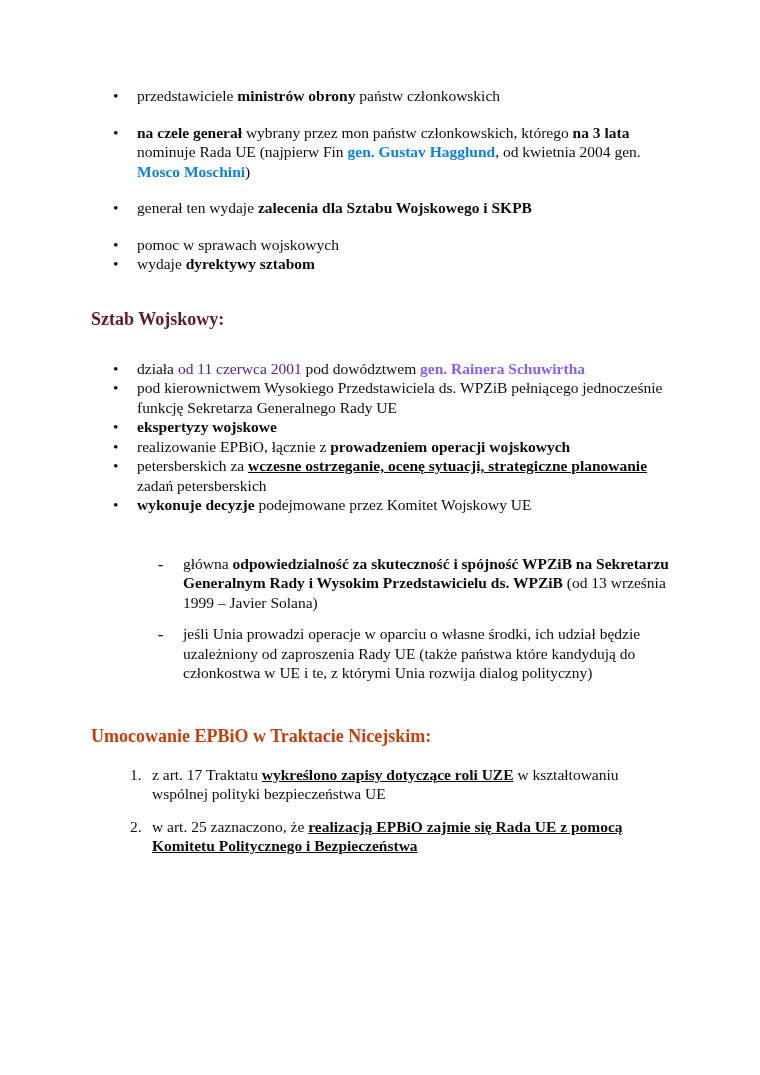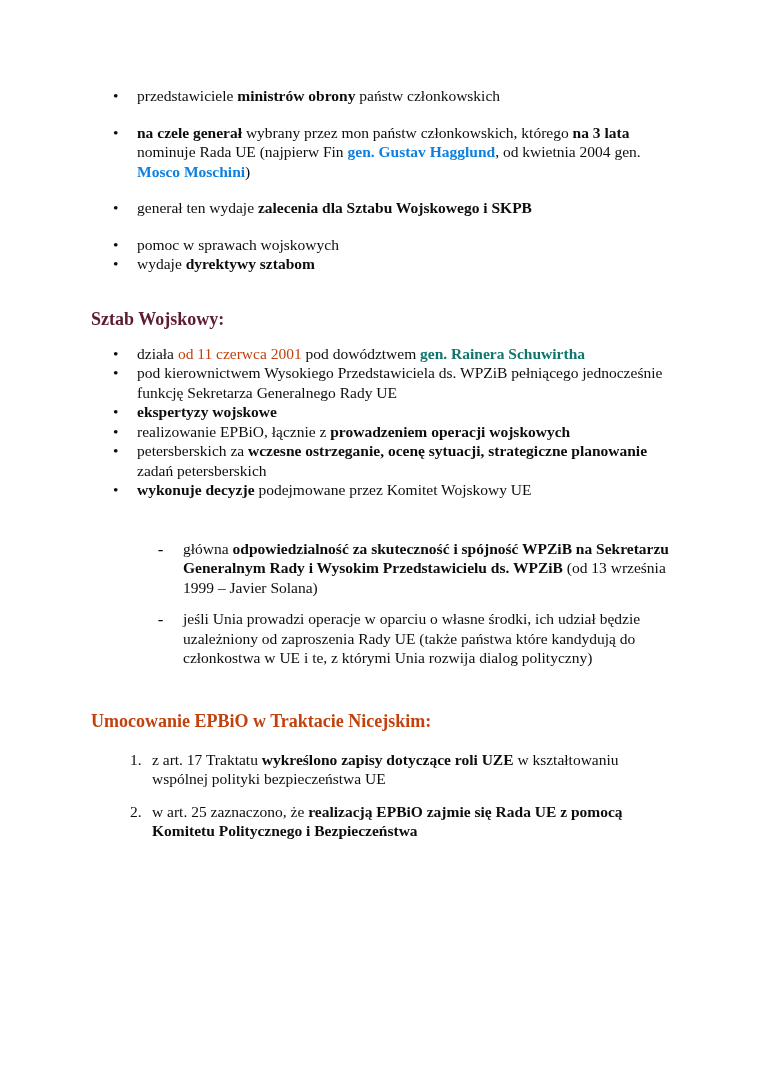--- a/index.html
+++ b/index.html
@@ -16,54 +16,54 @@
     color: #0d0d0d;
   }
   .content {
     padding: 86px 90px 0 91px;
   }
   .heading {
     font-weight: bold;
     font-size: 18px;
     line-height: 23px;
   }
-  .heading.maroon { margin-top: 34px; margin-bottom: 13px; }
+  .heading.maroon { margin-top: 34px; margin-bottom: 28px; }
   .heading.black  { margin-top: 42px; margin-bottom: 17px; }
   .list .item { position: relative; }
   .item .marker { position: absolute; top: 0; }
   .item.spaced { margin-bottom: 17px; }
 
   .bullet_list .item { padding-left: 46px; }
   .bullet_list .marker { left: 22px; }
 
   .dash_list { margin-top: 39px; }
   .dash_list .item { padding-left: 92px; margin-bottom: 12px; }
   .dash_list .marker { left: 67px; }
 
   .numbered_list .item { padding-left: 61px; margin-bottom: 13px; }
   .numbered_list .marker { left: 39px; }
 
   .seg.b { font-weight: bold; }
-  .seg.u { }
+  .seg.u { text-decoration: underline; }
 </style>
 </head>
 <body>
 
 <div class="page">
   <div class="content" id="doc-content" style="color: rgb(13, 13, 13);">
       <div class="list bullet_list">
         <div class="item spaced"><span class="marker">•</span><span><span class="seg">przedstawiciele </span><span class="seg b">ministrów obrony</span><span class="seg"> państw członkowskich</span></span></div>
         <div class="item spaced"><span class="marker">•</span><span><span class="seg b">na czele generał</span><span class="seg"> wybrany przez mon państw członkowskich, którego </span><span class="seg b">na 3 lata</span><span class="seg"> nominuje Rada UE (najpierw Fin </span><span class="seg b" style="color: rgb(14, 128, 224);">gen. Gustav Hagglund</span><span class="seg">, od kwietnia 2004 gen. </span><span class="seg b" style="color: rgb(14, 128, 224);">Mosco Moschini</span><span class="seg">)</span></span></div>
         <div class="item spaced"><span class="marker">•</span><span><span class="seg">generał ten wydaje </span><span class="seg b">zalecenia dla Sztabu Wojskowego i SKPB</span></span></div>
         <div class="item"><span class="marker">•</span><span><span class="seg">pomoc w sprawach wojskowych</span></span></div>
         <div class="item"><span class="marker">•</span><span><span class="seg">wydaje </span><span class="seg b">dyrektywy sztabom</span></span></div>
       </div>
       <div class="heading maroon" style="color: rgb(94, 27, 54);">Sztab Wojskowy:</div>
       <div class="list bullet_list">
-        <div class="item"><span class="marker">•</span><span><span class="seg">działa </span><span class="seg" style="color: #c2410c;">od 11 czerwca 2001</span><span class="seg"> pod dowództwem </span><span class="seg b" style="color: #0f766e;">gen. Rainera Schuwirtha</span></span></div>
+        <div class="item"><span class="marker">•</span><span><span class="seg">działa </span><span class="seg" style="color: #4c1d95;">od 11 czerwca 2001</span><span class="seg"> pod dowództwem </span><span class="seg b" style="color: #8b5cf6;">gen. Rainera Schuwirtha</span></span></div>
         <div class="item"><span class="marker">•</span><span><span class="seg">pod kierownictwem Wysokiego Przedstawiciela ds. WPZiB pełniącego jednocześnie funkcję Sekretarza Generalnego Rady UE</span></span></div>
         <div class="item"><span class="marker">•</span><span><span class="seg b">ekspertyzy wojskowe</span></span></div>
         <div class="item"><span class="marker">•</span><span><span class="seg">realizowanie EPBiO, łącznie z </span><span class="seg b">prowadzeniem operacji wojskowych</span></span></div>
         <div class="item"><span class="marker">•</span><span><span class="seg">petersberskich za </span><span class="seg b u">wczesne ostrzeganie, ocenę sytuacji, strategiczne planowanie</span><span class="seg"> zadań petersberskich</span></span></div>
         <div class="item"><span class="marker">•</span><span><span class="seg b">wykonuje decyzje</span><span class="seg"> podejmowane przez Komitet Wojskowy UE</span></span></div>
       </div>
       <div class="list dash_list">
         <div class="item"><span class="marker">-</span></div>
         <div class="item"><span class="marker">-</span><span><span class="seg">główna </span><span class="seg b">odpowiedzialność za skuteczność i spójność WPZiB na Sekretarzu Generalnym Rady i Wysokim Przedstawicielu ds. WPZiB</span><span class="seg"> (od 13 września 1999 – Javier Solana)</span></span></div>
         <div class="item"><span class="marker">-</span></div>

